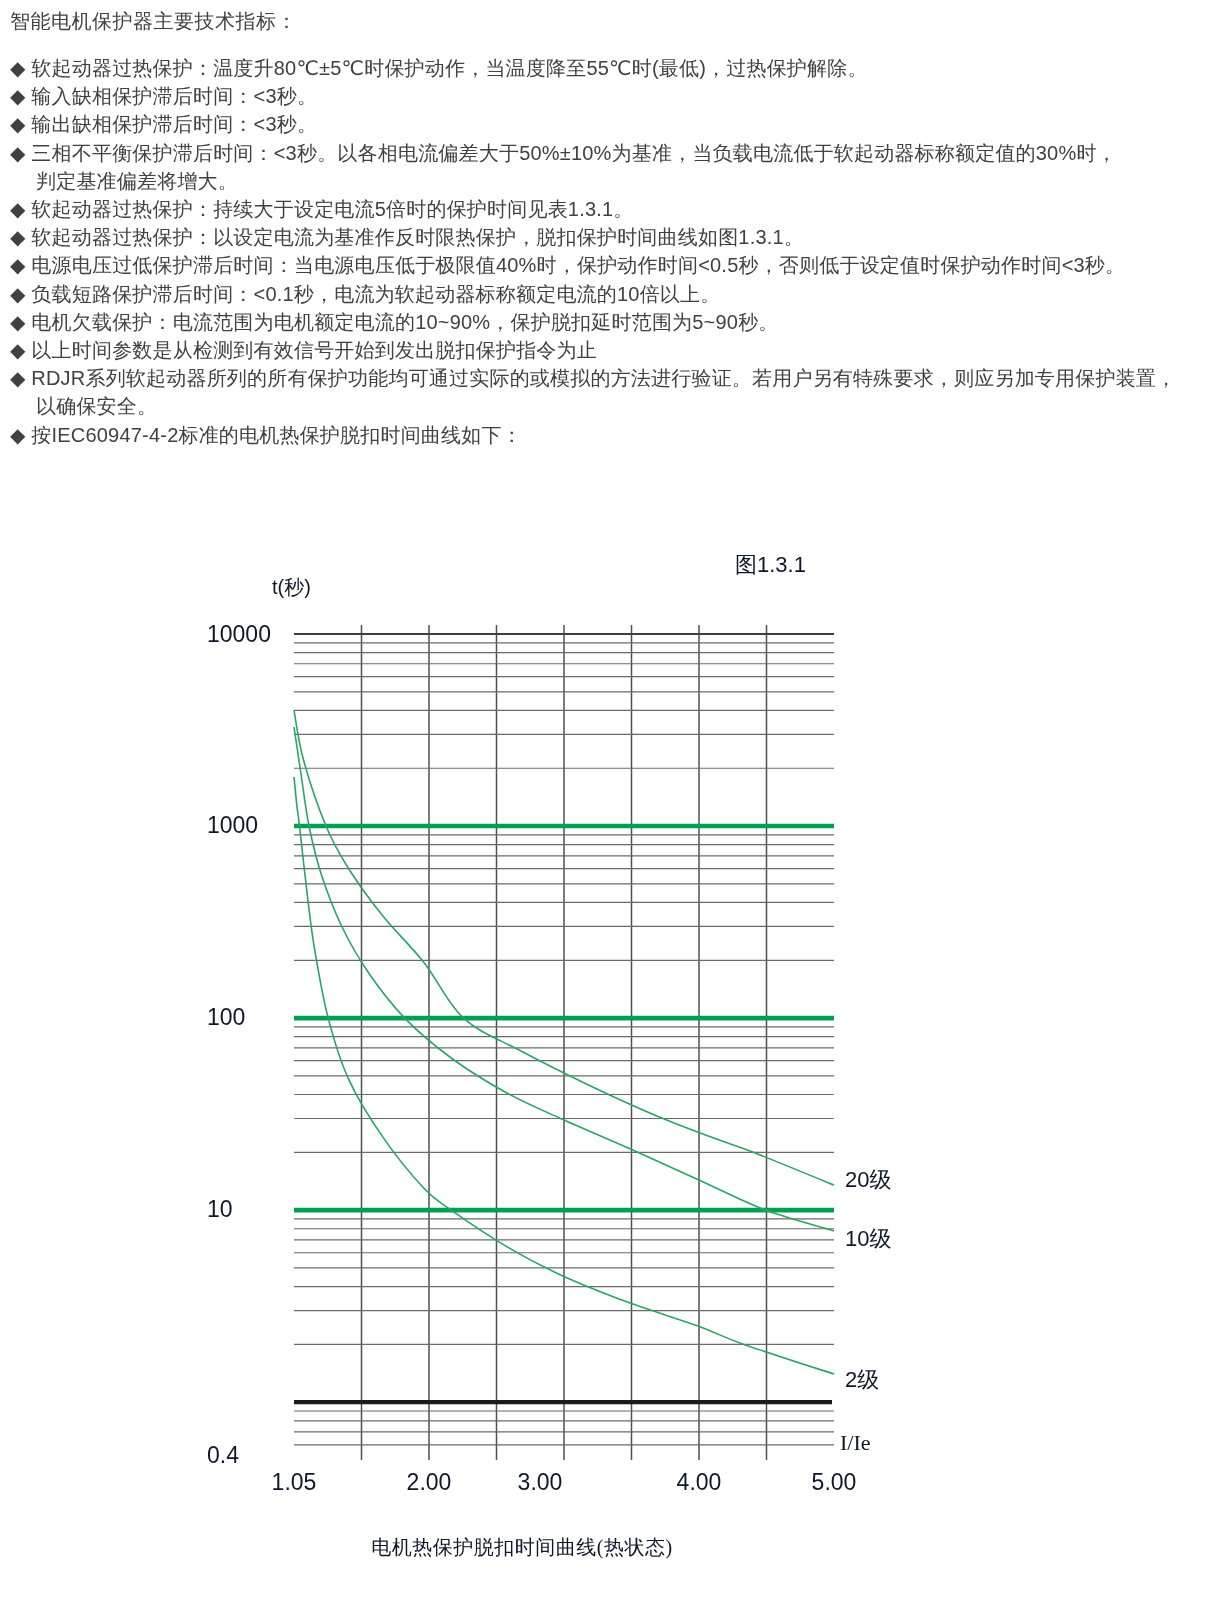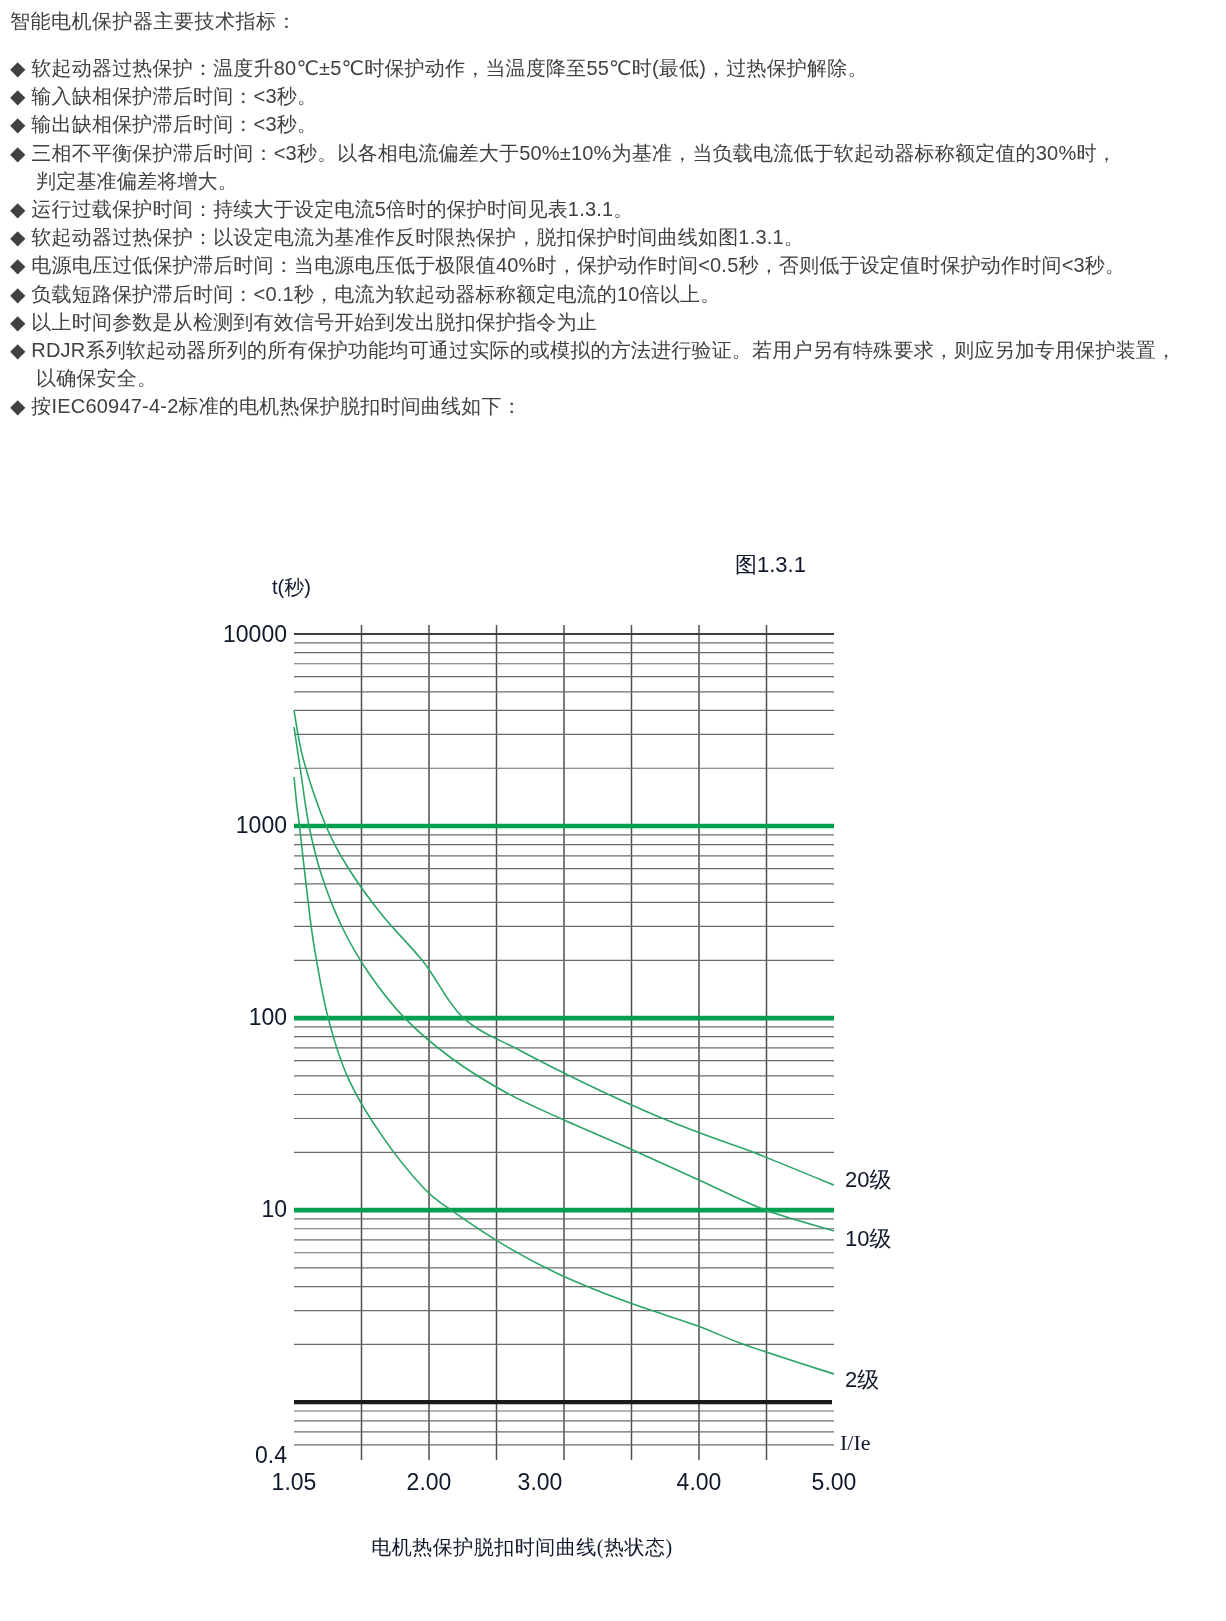--- a/index.html
+++ b/index.html
@@ -5,43 +5,44 @@
   html,body{margin:0;padding:0;}
   body{background:#ffffff;font-family:"Liberation Sans","DejaVu Sans",sans-serif;}
   .page{position:relative;width:1226px;height:1621px;background:#ffffff;overflow:hidden;color:#414141;}
   .doc-title{position:absolute;left:10px;top:8px;font-size:20px;letter-spacing:0.5px;}
   .bullets{position:absolute;left:10px;top:54px;width:1206px;margin:0;padding:0;list-style:none;}
   .bullets li{font-size:20px;line-height:28.2px;padding-left:26px;text-indent:-26px;white-space:pre-wrap;letter-spacing:0.2px;}
   .chart-svg{position:absolute;left:0;top:0;width:1226px;height:1621px;}
   .lbl{position:absolute;line-height:28px;color:#0f172a;}
   .fig-label{left:735px;top:551px;font-size:22px;}
   .y-axis-title{left:272px;top:573px;font-size:20px;text-align:center;}
-  .ytick{width:80px;left:207px;text-align:right;font-size:23px;}
+  .ytick{width:80px;left:207px;font-size:23px;}
   .xtick{width:100px;text-align:center;top:1468px;font-size:23px;}
   .x-axis-title{left:840px;top:1429px;font-size:22px;font-family:"Liberation Serif","DejaVu Serif",serif;}
   .curve-label{left:845px;font-size:22px;}
   .caption{left:222px;top:1533px;width:600px;text-align:center;font-size:20px;letter-spacing:0.5px;font-family:Liberation Serif, serif;}
 </style>
 </head>
 <body>
 
 <div class="page">
 
   <div class="doc-title">智能电机保护器主要技术指标：</div>
 
   <ul class="bullets">
     <li>◆ 软起动器过热保护：温度升80℃±5℃时保护动作，当温度降至55℃时(最低)，过热保护解除。</li>
     <li>◆ 输入缺相保护滞后时间：&lt;3秒。</li>
     <li>◆ 输出缺相保护滞后时间：&lt;3秒。</li>
     <li>◆ 三相不平衡保护滞后时间：&lt;3秒。以各相电流偏差大于50%±10%为基准，当负载电流低于软起动器标称额定值的30%时，
 判定基准偏差将增大。</li>
-    <li>◆ 运行过载保护时间：持续大于设定电流5倍时的保护时间见表1.3.1。</li>
+    <li>◆ 软起动器过热保护：持续大于设定电流5倍时的保护时间见表1.3.1。</li>
     <li>◆ 软起动器过热保护：以设定电流为基准作反时限热保护，脱扣保护时间曲线如图1.3.1。</li>
     <li>◆ 电源电压过低保护滞后时间：当电源电压低于极限值40%时，保护动作时间&lt;0.5秒，否则低于设定值时保护动作时间&lt;3秒。</li>
     <li>◆ 负载短路保护滞后时间：&lt;0.1秒，电流为软起动器标称额定电流的10倍以上。</li>
+    <li>◆ 电机欠载保护：电流范围为电机额定电流的10~90%，保护脱扣延时范围为5~90秒。</li>
     <li>◆ 以上时间参数是从检测到有效信号开始到发出脱扣保护指令为止</li>
     <li>◆ RDJR系列软起动器所列的所有保护功能均可通过实际的或模拟的方法进行验证。若用户另有特殊要求，则应另加专用保护装置，
 以确保安全。</li>
     <li>◆ 按IEC60947-4-2标准的电机热保护脱扣时间曲线如下：</li>
   </ul>
 
   <svg id="chart-svg" class="chart-svg" viewBox="0 0 1226 1621" xmlns="http://www.w3.org/2000/svg">
       <line x1="361.5" y1="625" x2="361.5" y2="1460" stroke="#4f4f4f" stroke-width="1.5"></line>
       <line x1="429" y1="625" x2="429" y2="1460" stroke="#4f4f4f" stroke-width="1.5"></line>
       <line x1="496.5" y1="625" x2="496.5" y2="1460" stroke="#4f4f4f" stroke-width="1.5"></line>

